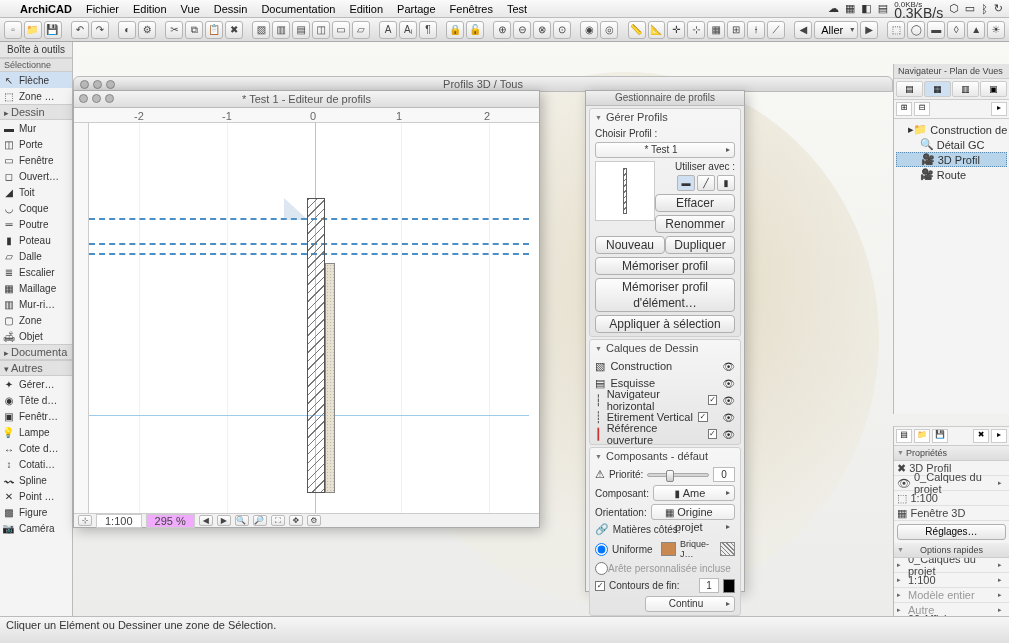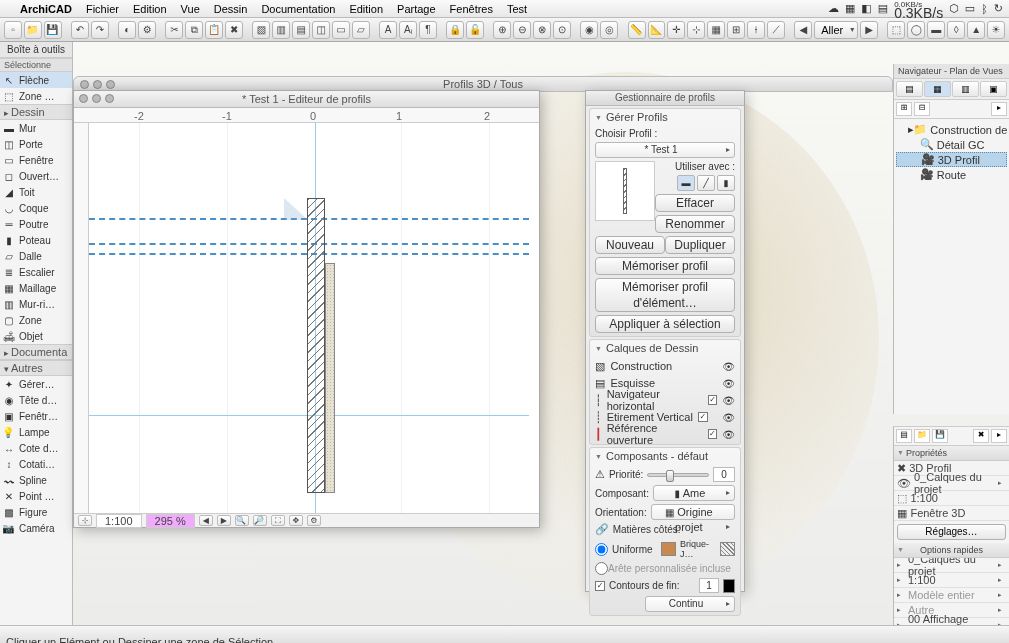--- a/index.html
+++ b/index.html
@@ -93,21 +93,21 @@
 
 
 .navctl { position:absolute; right:0; top:426px; width:116px; bottom:18px; background:#f4f4f4; border-left:1px solid #bbb; border-top:1px solid #ccc;}
 .navctl .row { display:flex; align-items:center; height:15px; padding:0 3px; gap:3px; font-size:9px; color:#444; border-bottom:1px solid #e0e0e0;}
 .navctl .row .tri { width:8px; font-size:7px; color:#666;}
 .navctl .secthdr { background:linear-gradient(#eee,#ddd); font-size:9px; padding:2px 12px; color:#444; border-bottom:1px solid #ccc; position:relative;}
 .navctl .secthdr:before { content:"▼"; font-size:7px; color:#888; position:absolute; left:3px; top:3px;}
 .navctl .btn { height:16px; margin:3px; background:linear-gradient(#fdfdfd,#e6e6e6); border:1px solid #b0b0b0; border-radius:3px; font-size:10px; text-align:center; line-height:14px;}
 
 
-.status { position:absolute; left:0; right:0; bottom:0; height:18px; background:linear-gradient(#f6f6f6,#e0e0e0); border-top:1px solid #bbb; padding:8px 6px; font-size:10px; color:#333; line-height:17px;}
+.status { position:absolute; left:0; right:0; bottom:0; height:27px; background:linear-gradient(#f6f6f6,#e0e0e0); border-top:1px solid #bbb; padding:0 6px; font-size:10px; color:#333; line-height:17px;}
 </style>
 </head>
 <body>
 
 <div class="menubar">
   <span class="apple"></span>
   <span class="app">ArchiCAD</span>
   <span>Fichier</span>
   <span>Edition</span>
   <span>Vue</span>

